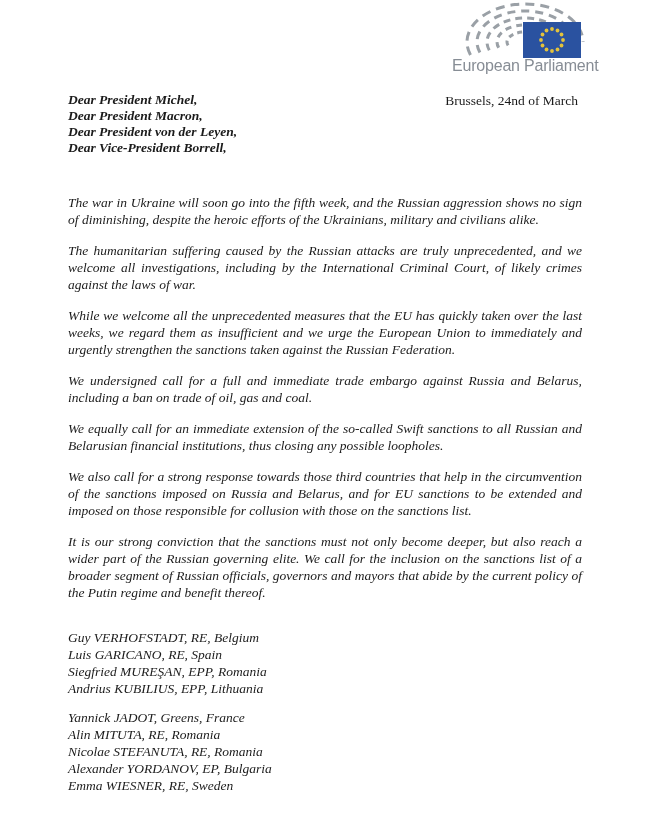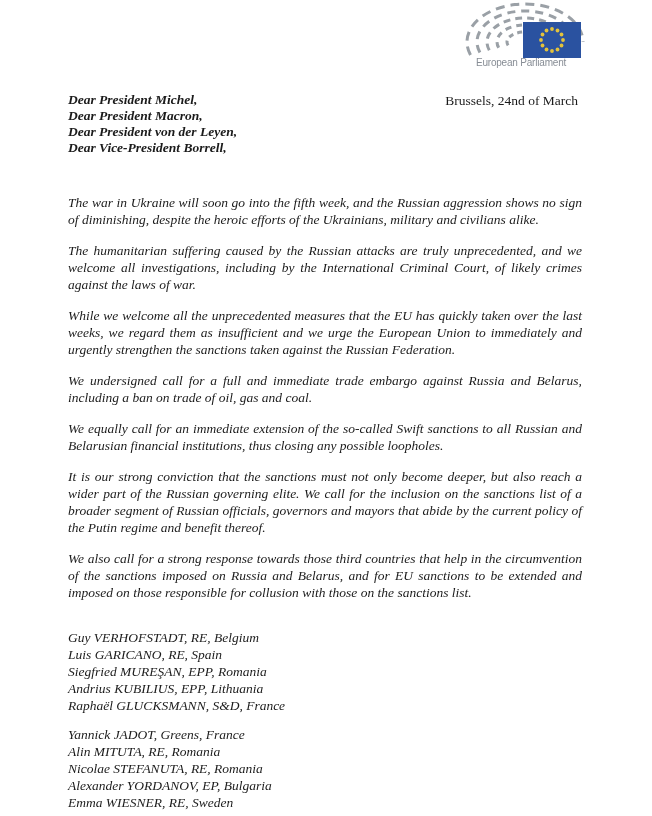--- a/index.html
+++ b/index.html
@@ -18,21 +18,21 @@
     position: absolute;
     top: 2px;
     left: 452px;
     width: 138px;
     text-align: center;
   }
   .logo-block svg { display: block; margin: 0 auto; }
   .logo-caption {
     margin-top: -3px;
     font-family: "Liberation Sans", sans-serif;
-    font-size: 10px;
+    font-size: 16px;
     letter-spacing: -0.2px;
     color: #878d95;
     white-space: nowrap;
   }
 
   
   .content {
     position: absolute;
     left: 68px;
     top: 92px;
@@ -114,29 +114,28 @@
         <div class="salutation-line">Dear Vice-President Borrell,</div>
       </div>
       <div class="date-line">Brussels, 24nd of March</div>
     </div>
 
     <p class="body-paragraph first">The war in Ukraine will soon go into the fifth week, and the Russian aggression shows no sign of diminishing, despite the heroic efforts of the Ukrainians, military and civilians alike.</p>
     <p class="body-paragraph">The humanitarian suffering caused by the Russian attacks are truly unprecedented, and we welcome all investigations, including by the International Criminal Court, of likely crimes against the laws of war.</p>
     <p class="body-paragraph">While we welcome all the unprecedented measures that the EU has quickly taken over the last weeks, we regard them as insufficient and we urge the European Union to immediately and urgently strengthen the sanctions taken against the Russian Federation.</p>
     <p class="body-paragraph">We undersigned call for a full and immediate trade embargo against Russia and Belarus, including a ban on trade of oil, gas and coal.</p>
     <p class="body-paragraph">We equally call for an immediate extension of the so-called Swift sanctions to all Russian and Belarusian financial institutions, thus closing any possible loopholes.</p>
+    <p class="body-paragraph">We also call for a strong response towards those third countries that help in the circumvention of the sanctions imposed on Russia and Belarus, and for EU sanctions to be extended and imposed on those responsible for collusion with those on the sanctions list.</p>
     <p class="body-paragraph">It is our strong conviction that the sanctions must not only become deeper, but also reach a wider part of the Russian governing elite. We call for the inclusion on the sanctions list of a broader segment of Russian officials, governors and mayors that abide by the current policy of the Putin regime and benefit thereof.</p>
-    <p class="body-paragraph">We also call for a strong response towards those third countries that help in the circumvention of the sanctions imposed on Russia and Belarus, and for EU sanctions to be extended and imposed on those responsible for collusion with those on the sanctions list.</p>
 
     <div class="signature-block">
       <div class="signature-line">Guy VERHOFSTADT, RE, Belgium</div>
       <div class="signature-line">Luis GARICANO, RE, Spain</div>
       <div class="signature-line">Siegfried MUREŞAN, EPP, Romania</div>
       <div class="signature-line">Andrius KUBILIUS, EPP, Lithuania</div>
-      <div class="signature-line">Raphaël GLUCKSMANN, S&amp;D, France</div>
     </div>
 
     <div class="signature-block second">
       <div class="signature-line">Yannick JADOT, Greens, France</div>
       <div class="signature-line">Alin MITUTA, RE, Romania</div>
       <div class="signature-line">Nicolae STEFANUTA, RE, Romania</div>
       <div class="signature-line">Alexander YORDANOV, EP, Bulgaria</div>
       <div class="signature-line">Emma WIESNER, RE, Sweden</div>
     </div>
 

